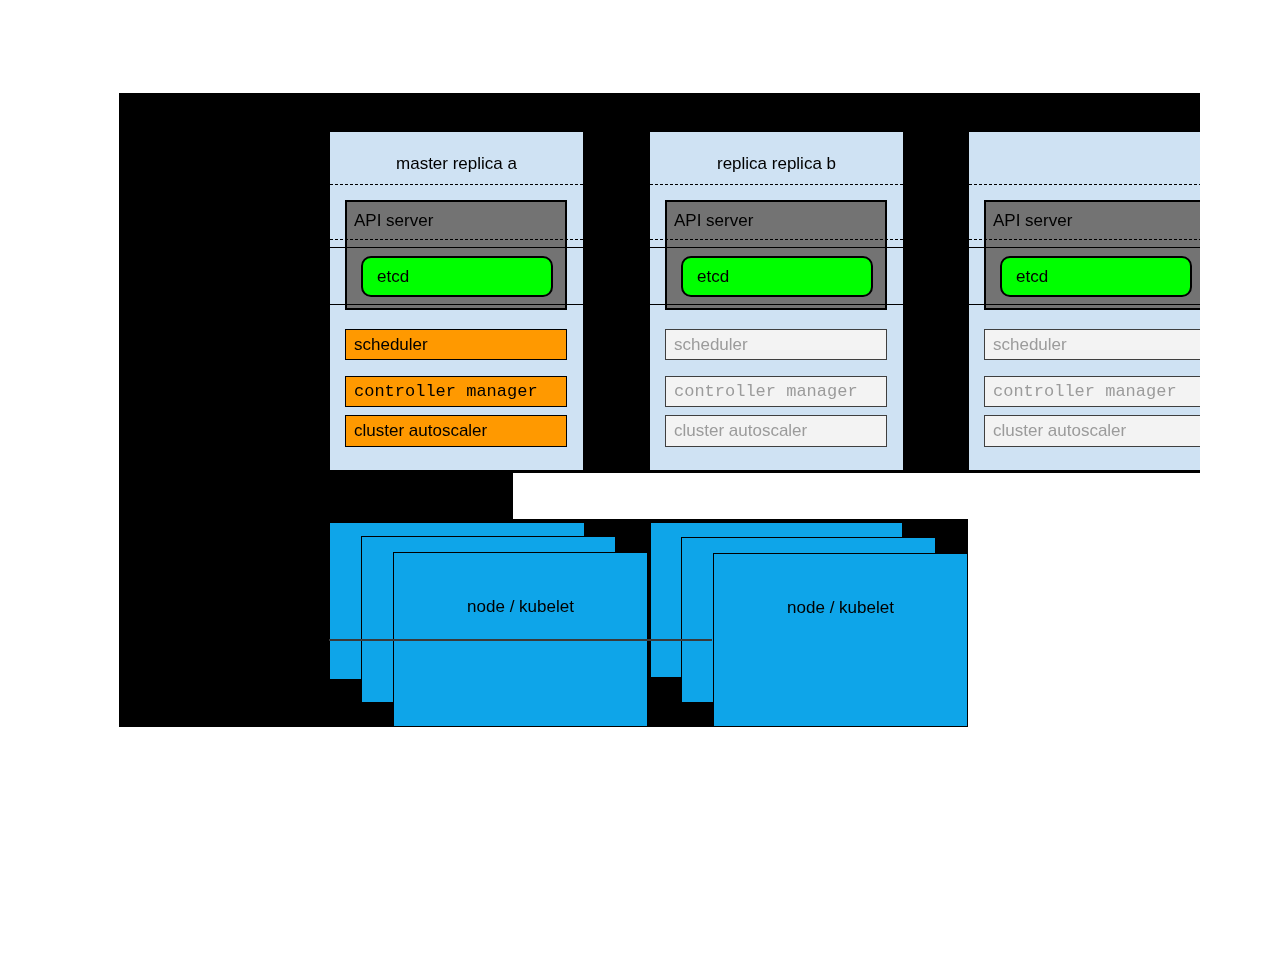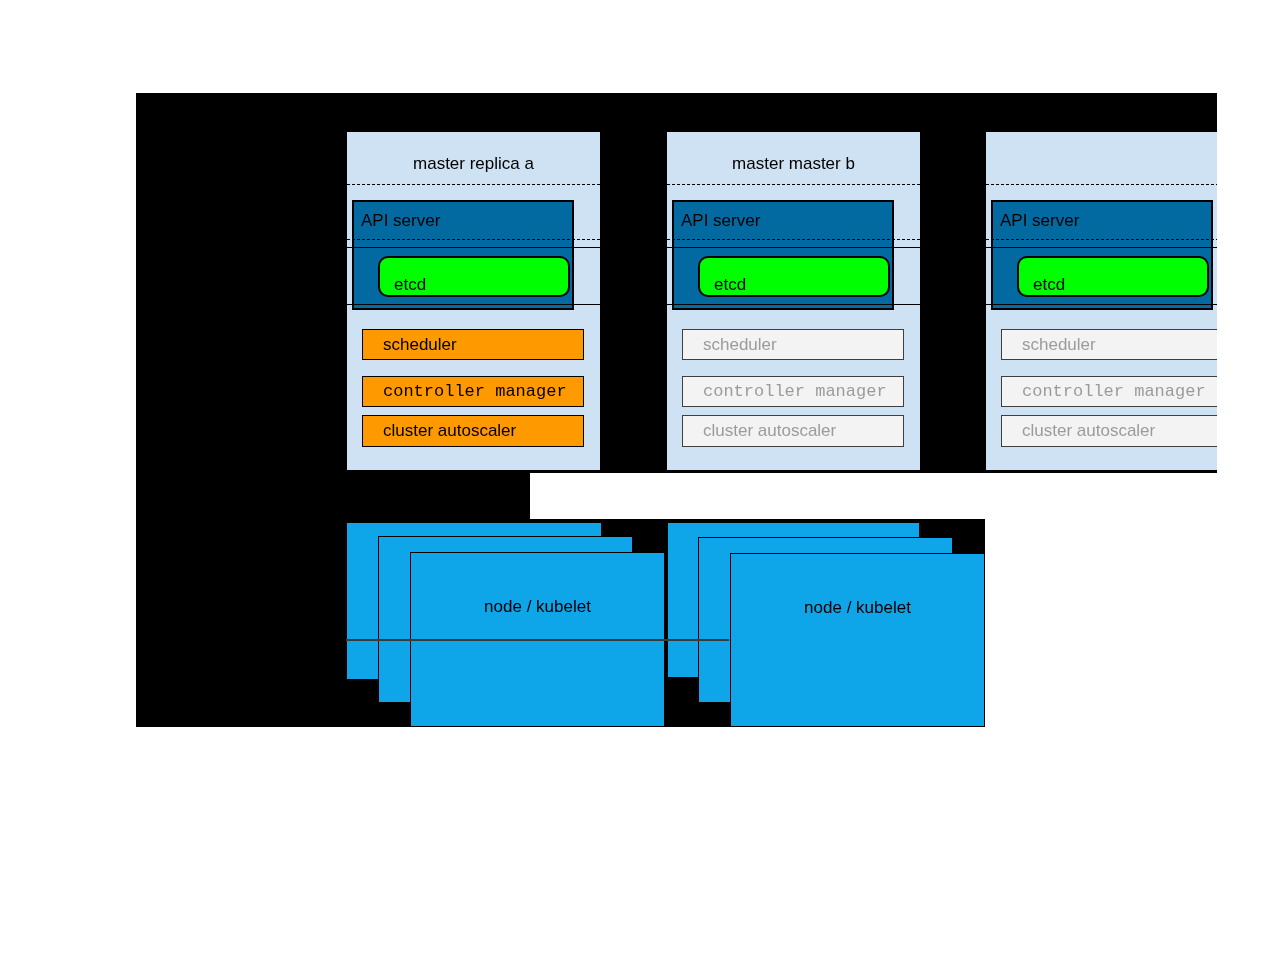--- a/index.html
+++ b/index.html
@@ -1,18 +1,18 @@
 <!DOCTYPE html>
 <html><head>
 <meta charset="utf-8">
 <style>
   html,body{margin:0;padding:0;background:#ffffff;}
   .page{
     position:relative;width:1200px;height:960px;background:#ffffff;overflow:hidden;
-    font-family:"Liberation Sans", sans-serif;color:#000;margin-left:17px;
+    font-family:"Liberation Sans", sans-serif;color:#000;
   }
   
   .mask{position:absolute;background:#000;}
   .mask-top{left:119px;top:93px;width:1154px;height:380px;}
   .mask-left{left:119px;top:473px;width:394px;height:46px;}
   .mask-bottom{left:119px;top:519px;width:849px;height:208px;}
 
   
   .replica{
     position:absolute;top:131px;width:255px;height:340px;
@@ -27,36 +27,36 @@
   }
   .hline{position:absolute;left:0;right:0;height:0;}
   .dashed{border-top:1.5px dashed #000;}
   .solid{border-top:1.5px solid #000;}
   .dl1{top:52px;}
   .dl2{top:107px;z-index:3;}
   .sl1{top:115px;z-index:3;}
   .sl2{top:172px;z-index:3;}
 
   .api-box{
-    position:absolute;left:5px;top:68px;width:222px;height:110px;
-    background:#0369a1;border:2px solid #000;box-sizing:border-box;z-index:2;
+    position:absolute;left:15px;top:68px;width:222px;height:110px;
+    background:#737373;border:2px solid #000;box-sizing:border-box;z-index:2;
   }
   .api-label{position:absolute;left:7px;top:9px;font-size:17px;line-height:20px;}
   .etcd-box{
     position:absolute;left:31px;top:124px;width:192px;height:41px;
     background:#00ff00;border:2px solid #000;border-radius:10px;box-sizing:border-box;
-    z-index:4;display:flex;align-items:flex-end;
+    z-index:4;display:flex;align-items:center;
   }
   .etcd-label{font-size:17px;padding-left:14px;}
 
   .row-box{
     position:absolute;left:15px;width:222px;height:31px;box-sizing:border-box;
     background:#ff9900;border:1.5px solid #000;display:flex;align-items:center;z-index:2;
   }
-  .row-label{font-size:17px;padding-left:20px;white-space:nowrap;}
+  .row-label{font-size:17px;padding-left:8px;white-space:nowrap;}
   .rb1{top:197px;}
   .rb2{top:244px;font-family:Liberation Mono, monospace;}
   .rb3{top:283px;height:32px;}
   .replica.inactive .row-box{background:#f3f3f3;border-color:#3f3f3f;}
   .replica.inactive .row-label{color:#9b9b9b;}
 
   
   .nbox{position:absolute;background:#0ea5e9;border:1px solid #000;box-sizing:border-box;}
   .s1b1{left:329px;top:522px;width:256px;height:158px;}
   .s1b2{left:361px;top:536px;width:255px;height:167px;}
@@ -98,21 +98,21 @@
     </div>
     <div class="row-box rb2">
       <span class="row-label">controller manager</span>
     </div>
     <div class="row-box rb3">
       <span class="row-label">cluster autoscaler</span>
     </div>
   </div>
 
   <div class="replica replica-b inactive">
-    <div class="replica-title">master master b</div>
+    <div class="replica-title">replica replica b</div>
     <div class="hline dashed dl1"></div>
     <div class="api-box">
       <span class="api-label">API server</span>
     </div>
     <div class="hline dashed dl2"></div>
     <div class="hline solid sl1"></div>
     <div class="etcd-box">
       <span class="etcd-label">etcd</span>
     </div>
     <div class="hline solid sl2"></div>

